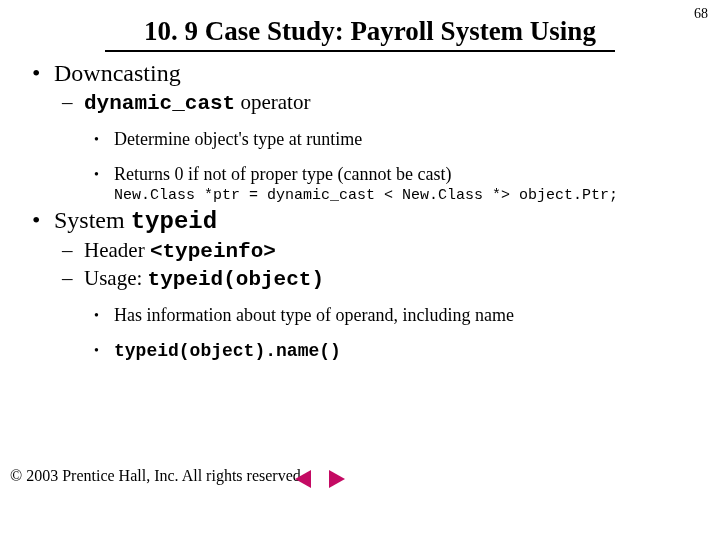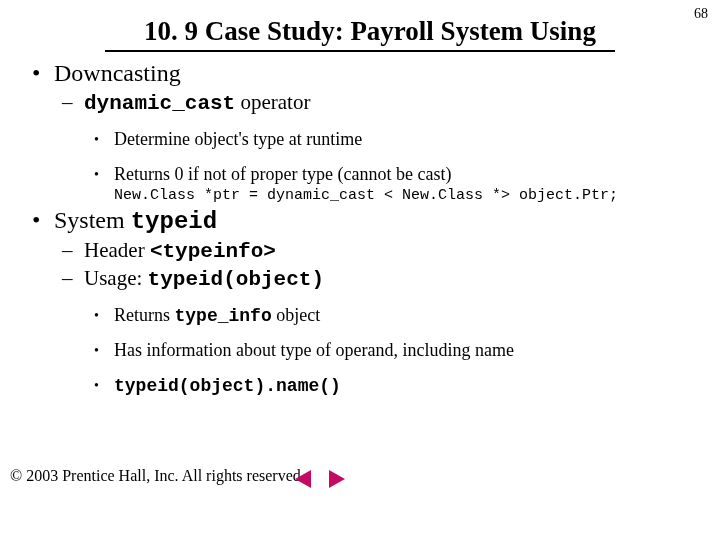--- a/index.html
+++ b/index.html
@@ -115,23 +115,20 @@
       </li>
       <li>
         <span>System </span><span class="codebold">typeid</span>
         <ul class="lvl2">
           <li>
             <span>Header </span><span class="code">&lt;typeinfo&gt;</span>
           </li>
           <li>
             <span>Usage: </span><span class="code">typeid(object)</span>
             <ul class="lvl3">
-              <li>
-                <span>Returns </span><span class="code">type_info</span><span> object</span>
-              </li>
               <li>Has information about type of operand, including name</li>
               <li><span class="code">typeid(object).name()</span></li>
             </ul>
           </li>
         </ul>
       </li>
     </ul>
   </div>
 
   <div class="footer">© 2003 Prentice Hall, Inc.  All rights reserved.</div>

